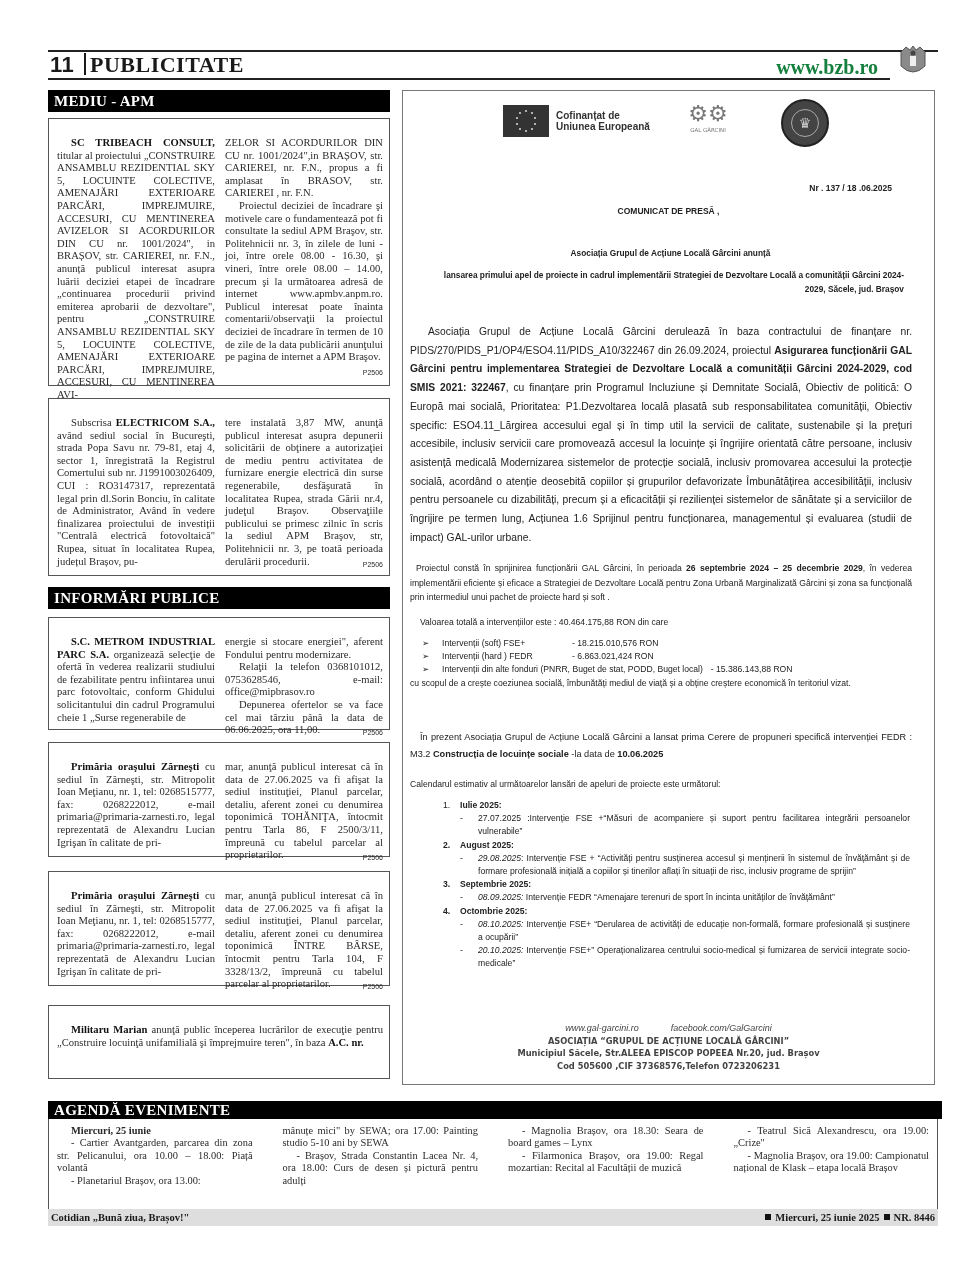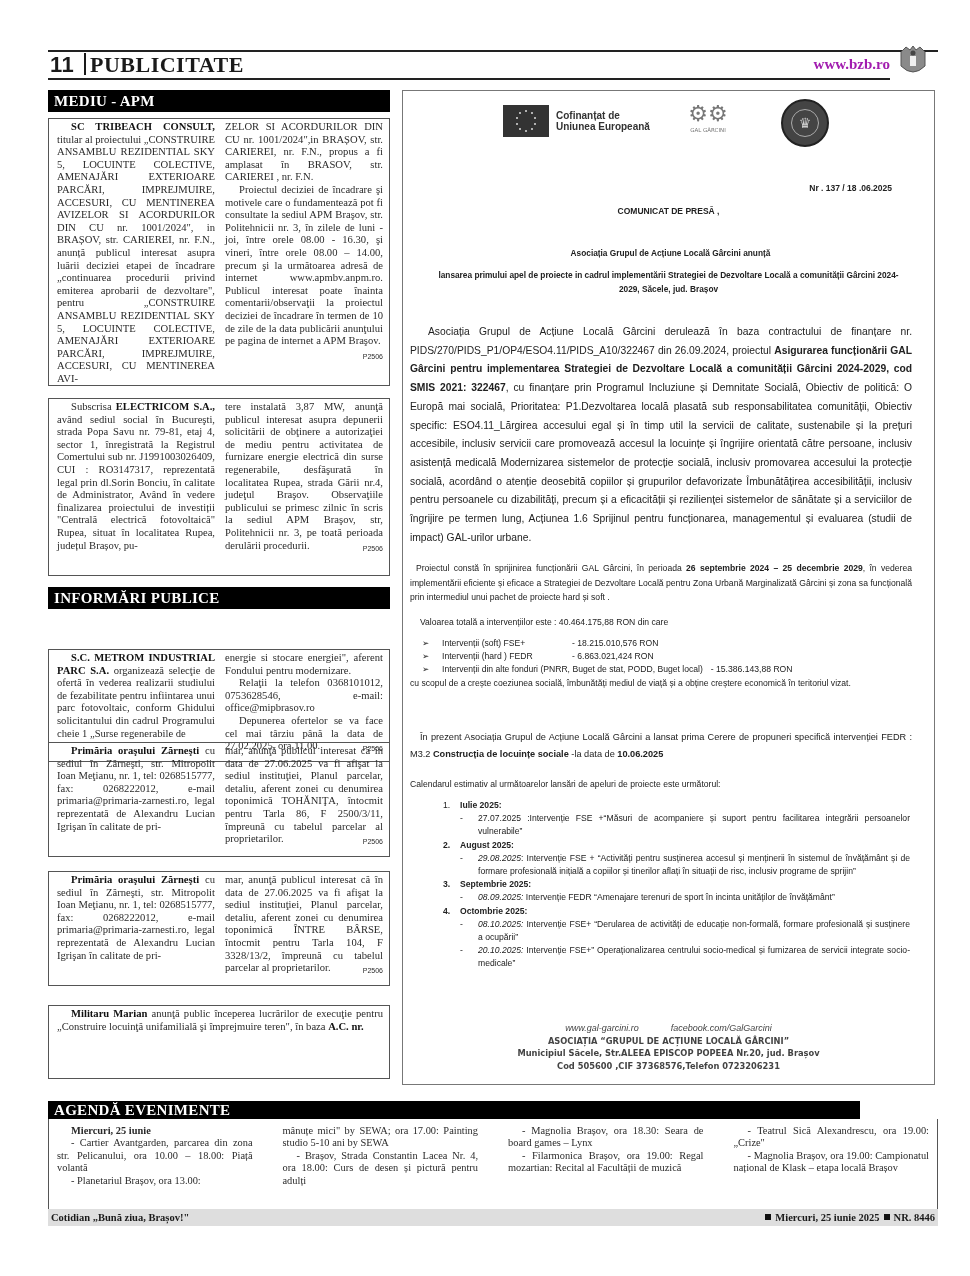--- a/index.html
+++ b/index.html
@@ -4,48 +4,48 @@
 <style>
   * { box-sizing: border-box; margin: 0; padding: 0; }
   html, body { width: 970px; height: 1276px; background: #ffffff; overflow: hidden; }
   body { position: relative; font-family: "DejaVu Serif", "Liberation Serif", serif; color: #1a1a1a; }
 
   
   .topline { position: absolute; left: 48px; top: 50px; width: 890px; height: 2px; background: #222; }
   .page-num { position: absolute; left: 50px; top: 52px; font-family: "Liberation Sans", sans-serif; font-weight: bold; font-size: 22px; letter-spacing: 0.5px; }
   .section-title { position: absolute; left: 84px; top: 52px; font-family: "Liberation Serif", serif; font-weight: bold; font-size: 22px; letter-spacing: 0.5px; }
   .section-title .bar { display:inline-block; width:2px; height:22px; background:#1a1a1a; vertical-align:-3px; margin-right:4px;}
-  .website { position: absolute; right: 80px; top: 56px; font-family: "Liberation Serif", serif; font-weight: bold; font-size: 15px; color: #a21caf; }
+  .website { position: absolute; right: 92px; top: 56px; font-family: "Liberation Serif", serif; font-weight: bold; font-size: 20px; color: #15803d; }
   .crest { position: absolute; left: 898px; top: 44px; width: 30px; height: 34px; }
   .bottomline { position: absolute; left: 48px; top: 78px; width: 842px; height: 2px; background: #222; }
 
   
   .band { position: absolute; background: #000; color: #fff; font-family: "Liberation Serif", serif; font-weight: bold; font-size: 15px; padding-left: 6px; display: flex; align-items: center; letter-spacing: 0.3px; }
-  .ad { position: absolute; border: 1.5px solid #555; padding: 2px 6px 4px 8px; font-family: "Liberation Serif", serif; font-size: 10.6px; line-height: 12.6px; color: #2a2a2a; display: flex; gap: 10px; }
+  .ad { position: absolute; border: 1.5px solid #555; padding: 18px 6px 4px 8px; font-family: "Liberation Serif", serif; font-size: 10.6px; line-height: 12.6px; color: #2a2a2a; display: flex; gap: 10px; }
   .ad .col { flex: 1; text-align: justify; }
   .ad .col p { text-indent: 14px; }
   .ad .col p.noind { text-indent: 0; }
   .ad b { color: #111; }
   .ad .code { float: right; font-family: "Liberation Sans", sans-serif; font-size: 7px; margin-top: 3px; }
 
   
   .press { position: absolute; left: 402px; top: 90px; width: 533px; height: 995px; border: 1.5px solid #777; font-family: "DejaVu Sans", "Liberation Sans", sans-serif; color: #222; }
   .press .logos { position: absolute; left: 100px; top: 14px; display: flex; align-items: center; }
   .eu-flag { width: 46px; height: 32px; background: #333; position: relative; }
   .eu-flag span { position: absolute; width: 2px; height: 2px; background: #ddd; border-radius: 50%; }
   .eu-text { font-family: "Liberation Sans", sans-serif; font-weight: bold; font-size: 10px; line-height: 11px; margin-left: 7px; color: #333; }
   .gal-logo { position: absolute; left: 280px; top: 10px; width: 50px; height: 42px; text-align: center; }
   .gal-logo .gears { font-size: 22px; color: #777; line-height: 26px; }
   .gal-logo .lbl { font-size: 5.5px; color: #777; }
   .gov-logo { position: absolute; left: 378px; top: 8px; width: 48px; height: 48px; border-radius: 50%; background: #444; border: 2px solid #222; display: flex; align-items: center; justify-content: center; }
   .gov-logo .inner { width: 28px; height: 28px; border-radius: 50%; border: 1px solid #aaa; display:flex; align-items:center; justify-content:center; color:#ccc; font-size:14px; }
   .press .nr { position: absolute; right: 42px; top: 92px; font-family: "Liberation Sans", sans-serif; font-weight: bold; font-size: 8.5px; }
   .press .comm { position: absolute; left: 0; right: 0; top: 115px; text-align: center; font-family: "Liberation Sans", sans-serif; font-weight: bold; font-size: 8.5px; }
   .press .headline1 { position: absolute; left: 4px; right: 0; top: 157px; text-align: center; font-family: "Liberation Sans", sans-serif; font-weight: bold; font-size: 8.3px; }
-  .press .headline2 { position: absolute; left: 30px; right: 30px; top: 177px; text-align: center; font-family: "Liberation Sans", sans-serif; font-weight: bold; font-size: 8.3px; line-height: 14px; }
+  .press .headline2 { position: absolute; left: 30px; right: 30px; top: 177px; text-align: right; font-family: "Liberation Sans", sans-serif; font-weight: bold; font-size: 8.3px; line-height: 14px; }
   .press .body { position: absolute; left: 7px; right: 22px; font-family: "Liberation Sans", sans-serif; text-align: justify; }
   .press .p1 { top: 232px; font-size: 10.3px; line-height: 18.7px; text-indent: 18px; }
   .press .p2 { top: 470px; font-size: 8.6px; line-height: 14.5px; text-indent: 6px; }
   .press .p3 { top: 524px; font-size: 8.6px; line-height: 14px; }
   .press .p3 .total { padding-left: 10px; }
   .press .p3 ul { list-style: none; margin: 8px 0 0 0; }
   .press .p3 li { display: flex; padding-left: 12px; line-height: 13px; }
   .press .p3 li .arr { width: 20px; }
   .press .p3 li .lbl { width: 130px; }
   .press .p3 li.wide .lbl { width: auto; margin-right: 8px; }
@@ -56,21 +56,21 @@
   .press .sched .month .n { width: 17px; }
   .press .sched .item { display: flex; padding-left: 17px; text-align: justify; }
   .press .sched .item .dash { width: 18px; flex: none; }
   .press .sched .item i { font-style: italic; }
   .press .footer { position: absolute; left: 0; right: 0; top: 931px; text-align: center; font-family: "DejaVu Sans", sans-serif; font-size: 8.3px; line-height: 12.6px; color: #444; }
   .press .footer .links { font-style: italic; font-family: "Liberation Sans", sans-serif; font-size: 9px; }
   .press .footer .links span { margin: 0 16px; }
   .press .footer .bold { font-weight: bold; }
 
   
-  .agenda-band { position: absolute; left: 48px; top: 1101px; width: 812px; height: 18px; }
+  .agenda-band { position: absolute; left: 48px; top: 1101px; width: 894px; height: 18px; }
   .agenda { position: absolute; left: 48px; top: 1119px; width: 890px; height: 94px; border: 1.5px solid #555; border-top: none; padding: 6px 8px; display: flex; gap: 30px; font-family: "Liberation Serif", serif; font-size: 10.4px; line-height: 12.4px; color: #2a2a2a; }
   .agenda .col { flex: 1; text-align: justify; }
   .agenda .col p { text-indent: 14px; }
   .agenda .col p.noind { text-indent: 0; }
 
   
   .pagefoot { position: absolute; left: 48px; top: 1209px; width: 890px; height: 17px; background: #dedede; font-family: "Liberation Serif", serif; font-weight: bold; font-size: 10.5px; display: flex; justify-content: space-between; align-items: center; padding: 0 3px; }
   .pagefoot .sq { display: inline-block; width: 6px; height: 6px; background: #111; margin: 0 4px; vertical-align: 1px; }
 </style>
 </head>
@@ -107,28 +107,28 @@
     </div>
   <div class="col">
       <p class="noind"><span>tere instalată 3,87 MW, anunţă publicul interesat asupra depunerii solicitării de obţinere a autorizaţiei de mediu pentru activitatea de furnizare energie electrică din surse regenerabile, desfăşurată în localitatea Rupea, strada Gării nr.4, judeţul Braşov. Observaţiile publicului se primesc zilnic în scris la sediul APM Braşov, str, Politehnicii nr. 3, pe toată perioada derulării procedurii.</span><span class="code">P2506</span></p>
     </div>
 </div>
 
 <div class="band" style="left:48px; top:587px; width:342px; height:22px;">
     <span>INFORMĂRI PUBLICE</span>
   </div>
 
-<div class="ad" style="left:48px; top:617px; width:342px; height:113px;margin-top:32px;">
+<div class="ad" style="left:48px; top:617px; width:342px; height:113px;">
   <div class="col">
       <p><b>S.C. METROM INDUSTRIAL PARC S.A.</b><span> organizează selecţie de ofertă în vederea realizarii studiului de fezabilitate pentru infiintarea unui parc fotovoltaic, conform Ghidului solicitantului din cadrul Programului cheie 1 „Surse regenerabile de</span></p>
     </div>
   <div class="col">
     <p class="noind">energie si stocare energiei", aferent Fondului pentru modernizare.</p>
     <p>Relaţii la telefon 0368101012, 0753628546, e-mail: office@mipbrasov.ro</p>
-    <p><span>Depunerea ofertelor se va face cel mai târziu până la data de 27.02.2025, ora 11,00.</span><span class="code">P2506</span></p>
+    <p><span>Depunerea ofertelor se va face cel mai târziu până la data de 06.06.2025, ora 11,00.</span><span class="code">P2506</span></p>
   </div>
 </div>
 
 <div class="ad" style="left:48px; top:742px; width:342px; height:115px;">
   <div class="col">
       <p><b>Primăria oraşului Zărneşti</b><span> cu sediul în Zărneşti, str. Mitropolit Ioan Meţianu, nr. 1, tel: 0268515777, fax: 0268222012, e-mail primaria@primaria-zarnesti.ro, legal reprezentată de Alexandru Lucian Igrişan în calitate de pri-</span></p>
     </div>
   <div class="col">
       <p class="noind"><span>mar, anunţă publicul interesat că în data de 27.06.2025 va fi afişat la sediul instituţiei, Planul parcelar, detaliu, aferent zonei cu denumirea toponimică TOHĂNIŢA, întocmit pentru Tarla 86, F 2500/3/11, împreună cu tabelul parcelar al proprietarilor.</span><span class="code">P2506</span></p>
     </div>

